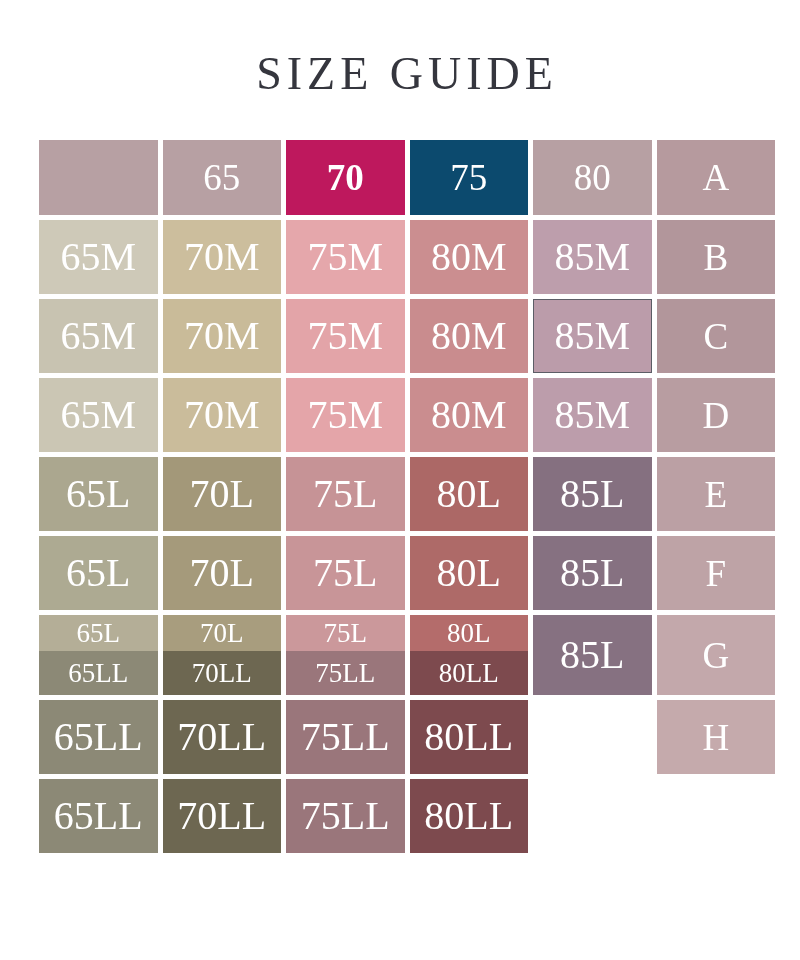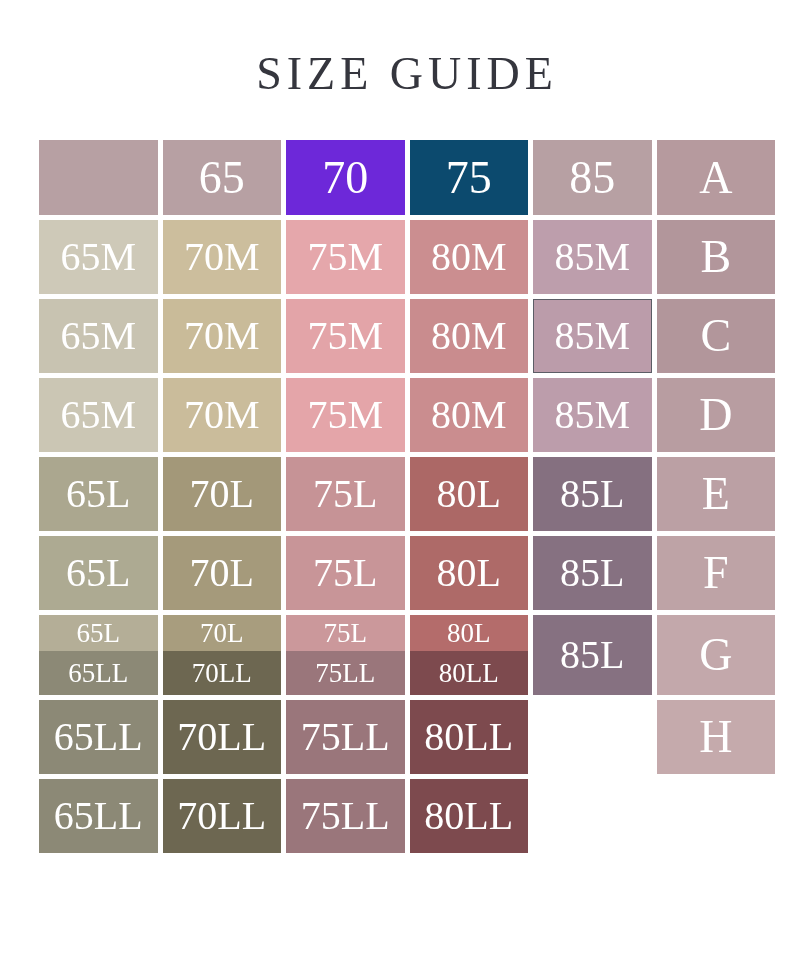--- a/index.html
+++ b/index.html
@@ -22,44 +22,44 @@
     grid-template-rows:75px 74px 74px 74px 74px 74px 80px 74px 74px;
     gap:5px;
   }
   .cell{
     display:flex;align-items:center;justify-content:center;
     color:#ffffff;
     font-family:"Liberation Serif","DejaVu Serif",serif;
     font-size:40px;line-height:1;
     overflow:hidden;
   }
-  .colhead,.rowlabel{font-size:46px;}
+  .colhead,.rowlabel{font-size:37px;}
   .split{flex-direction:column;padding:0;}
   .split .half{width:100%;display:flex;align-items:center;justify-content:center;font-size:27px;}
   .split .top{height:45%;}
   .split .bottom{height:55%;}
   .empty{background:transparent;}
   .outlined{box-shadow:inset 0 0 0 1px #5c5d66;}
   .footnote{
     margin:20px 0 0 30px;
     font-size:17px;font-weight:bold;color:#0a0a0a;
     letter-spacing:0.5px;
   }
 </style>
 </head>
 <body>
 
 <div class="page">
   <h1 class="title">SIZE GUIDE</h1>
   <div class="size-table" id="sizeTable">
       <div class="cell corner" style="background: rgb(183, 160, 163);"></div>
       <div class="cell colhead" style="background: rgb(183, 160, 163);">65</div>
-      <div class="cell colhead" style="background: #6d28d9;">70</div>
+      <div class="cell colhead" style="background: #be185d; font-weight: bold;">70</div>
       <div class="cell colhead" style="background: #0c4a6e;">75</div>
-      <div class="cell colhead" style="background: rgb(183, 160, 163);">85</div>
+      <div class="cell colhead" style="background: rgb(183, 160, 163);">80</div>
       <div class="cell rowlabel" style="background: rgb(182, 154, 158);">A</div>
       <div class="cell" style="background: rgb(206, 201, 184);">65M</div>
       <div class="cell" style="background: rgb(204, 190, 157);">70M</div>
       <div class="cell" style="background: rgb(229, 167, 171);">75M</div>
       <div class="cell" style="background: rgb(203, 142, 144);">80M</div>
       <div class="cell" style="background: rgb(189, 158, 172);">85M</div>
       <div class="cell rowlabel" style="background: rgb(178, 150, 155);">B</div>
       <div class="cell" style="background: rgb(200, 195, 177);">65M</div>
       <div class="cell" style="background: rgb(201, 187, 153);">70M</div>
       <div class="cell" style="background: rgb(227, 164, 168);">75M</div>

